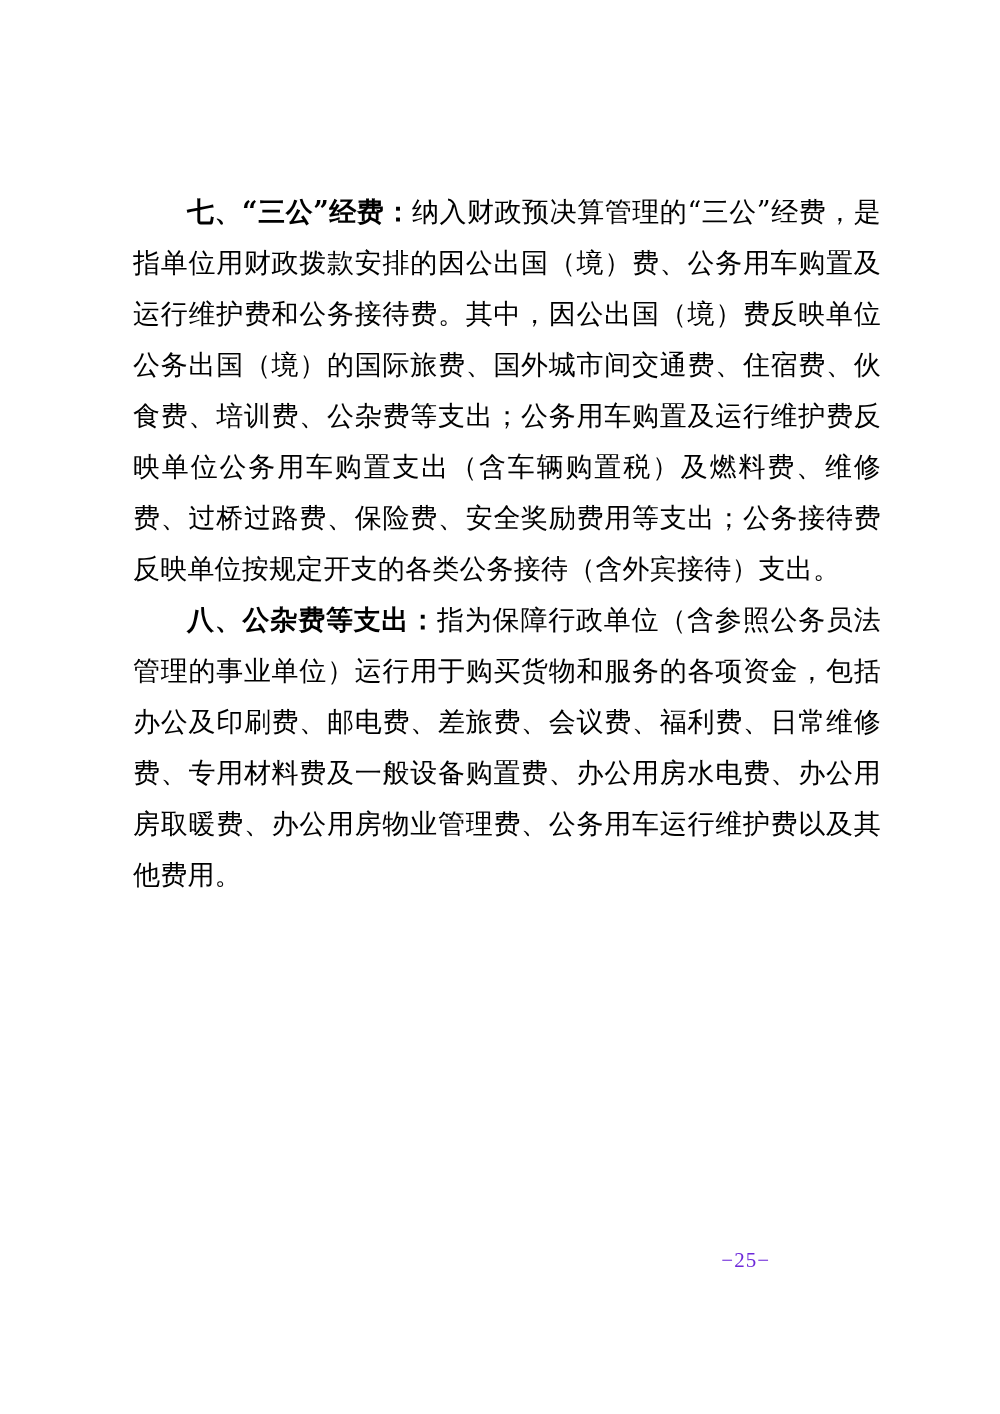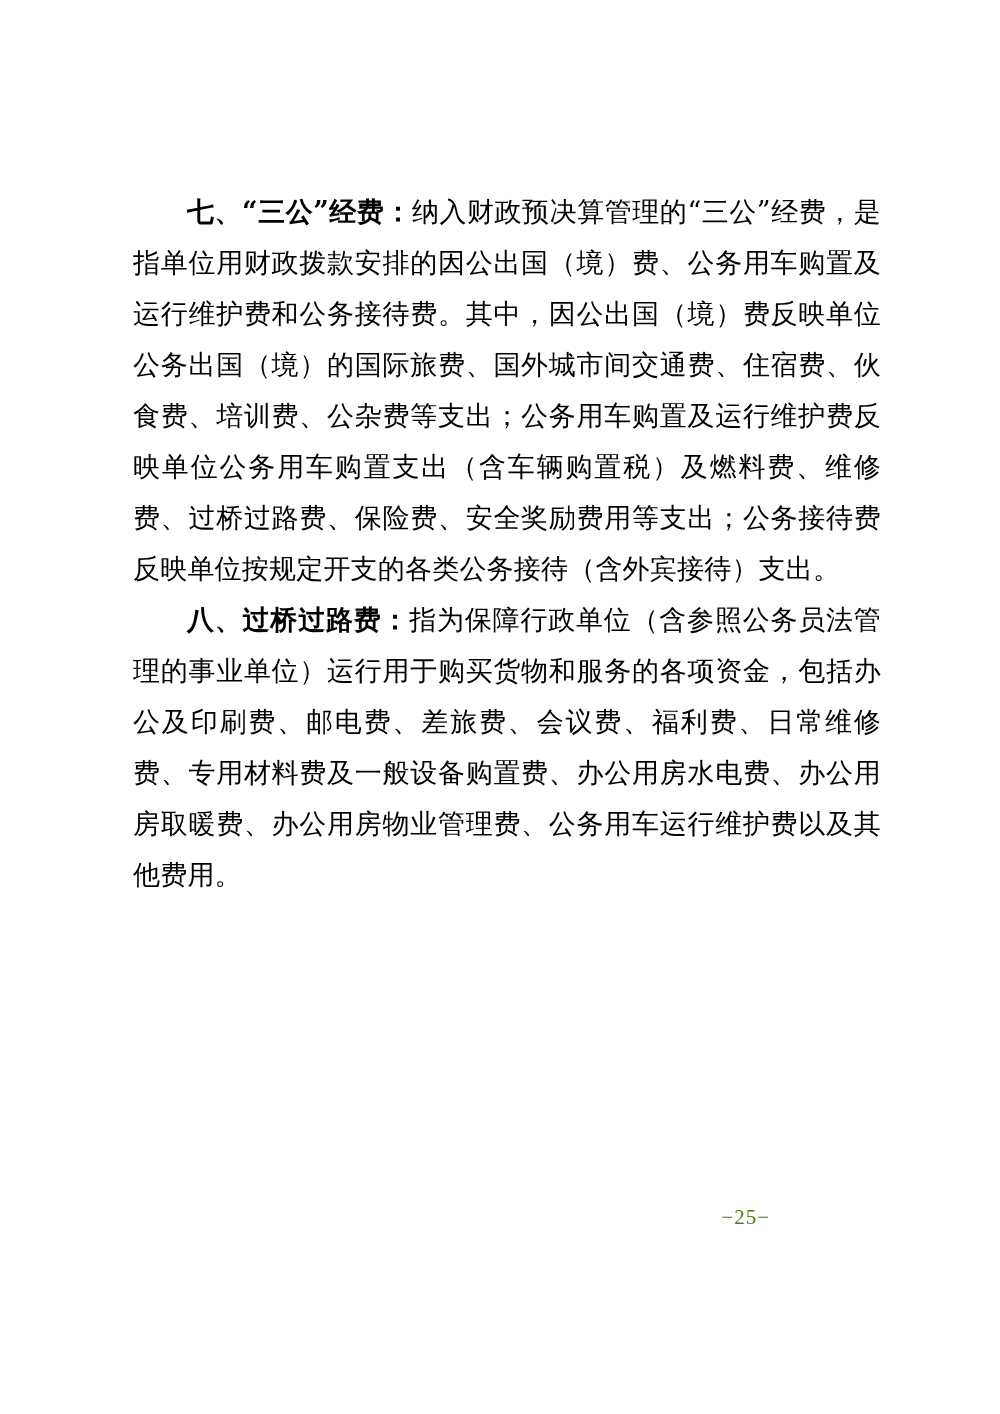--- a/index.html
+++ b/index.html
@@ -34,30 +34,30 @@
   }
   p.attachment {
     margin-top: 46px;
   }
   .lead {
     font-weight: bold;
   }
   .page-number {
     position: absolute;
     right: 118px;
-    top: 1203px;
+    top: 1246px;
     font-size: 21px;
     line-height: 28px;
     font-family: "Liberation Serif", "DejaVu Serif", serif;
     letter-spacing: 1px;
-    color: #4d7c0f;
+    color: #6d28d9;
   }
 </style>
 </head>
 <body>
 
 <div class="page">
   <div class="content">
     <p class="doc-para"><span class="lead">七、“三公”经费：</span><span>纳入财政预决算管理的“三公”经费，是指单位用财政拨款安排的因公出国（境）费、公务用车购置及运行维护费和公务接待费。其中，因公出国（境）费反映单位公务出国（境）的国际旅费、国外城市间交通费、住宿费、伙食费、培训费、公杂费等支出；公务用车购置及运行维护费反映单位公务用车购置支出（含车辆购置税）及燃料费、维修费、过桥过路费、保险费、安全奖励费用等支出；公务接待费反映单位按规定开支的各类公务接待（含外宾接待）支出。</span></p>
-    <p class="doc-para"><span class="lead">八、过桥过路费：</span><span>指为保障行政单位（含参照公务员法管理的事业单位）运行用于购买货物和服务的各项资金，包括办公及印刷费、邮电费、差旅费、会议费、福利费、日常维修费、专用材料费及一般设备购置费、办公用房水电费、办公用房取暖费、办公用房物业管理费、公务用车运行维护费以及其他费用。</span></p>
+    <p class="doc-para"><span class="lead">八、公杂费等支出：</span><span>指为保障行政单位（含参照公务员法管理的事业单位）运行用于购买货物和服务的各项资金，包括办公及印刷费、邮电费、差旅费、会议费、福利费、日常维修费、专用材料费及一般设备购置费、办公用房水电费、办公用房取暖费、办公用房物业管理费、公务用车运行维护费以及其他费用。</span></p>
   </div>
   <div class="page-number">−25−</div>
 </div>
 
 </body></html>

